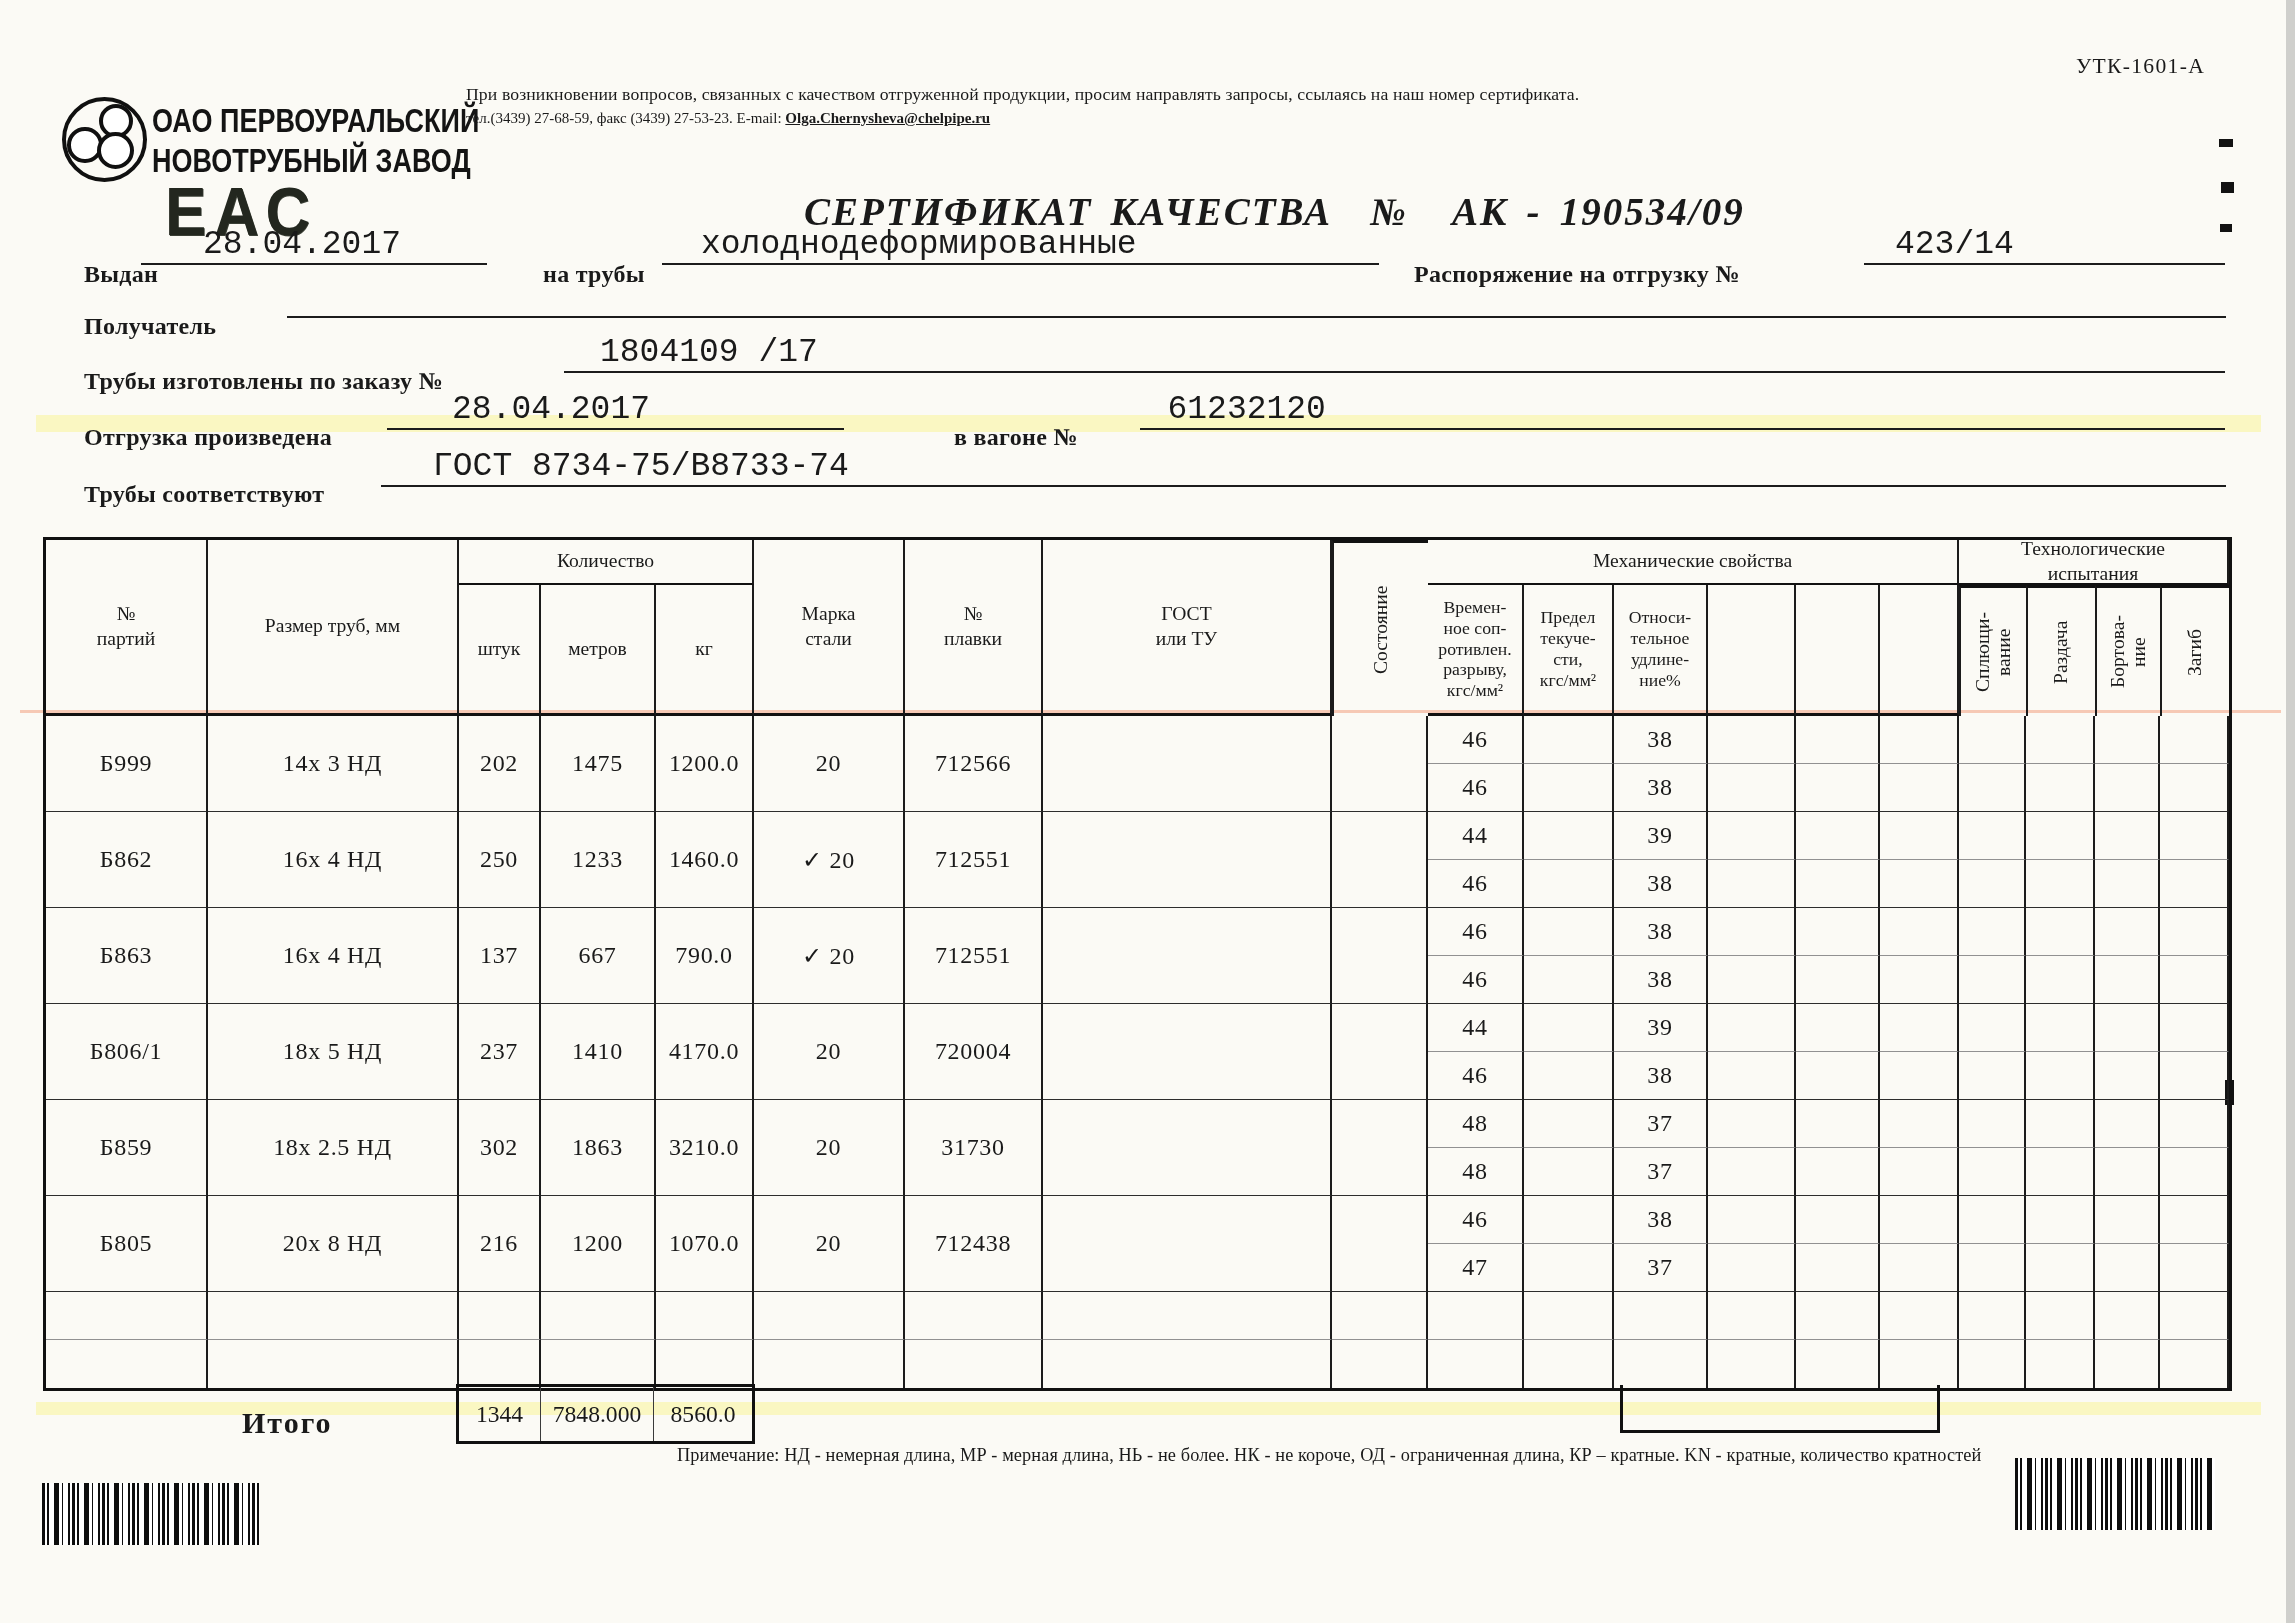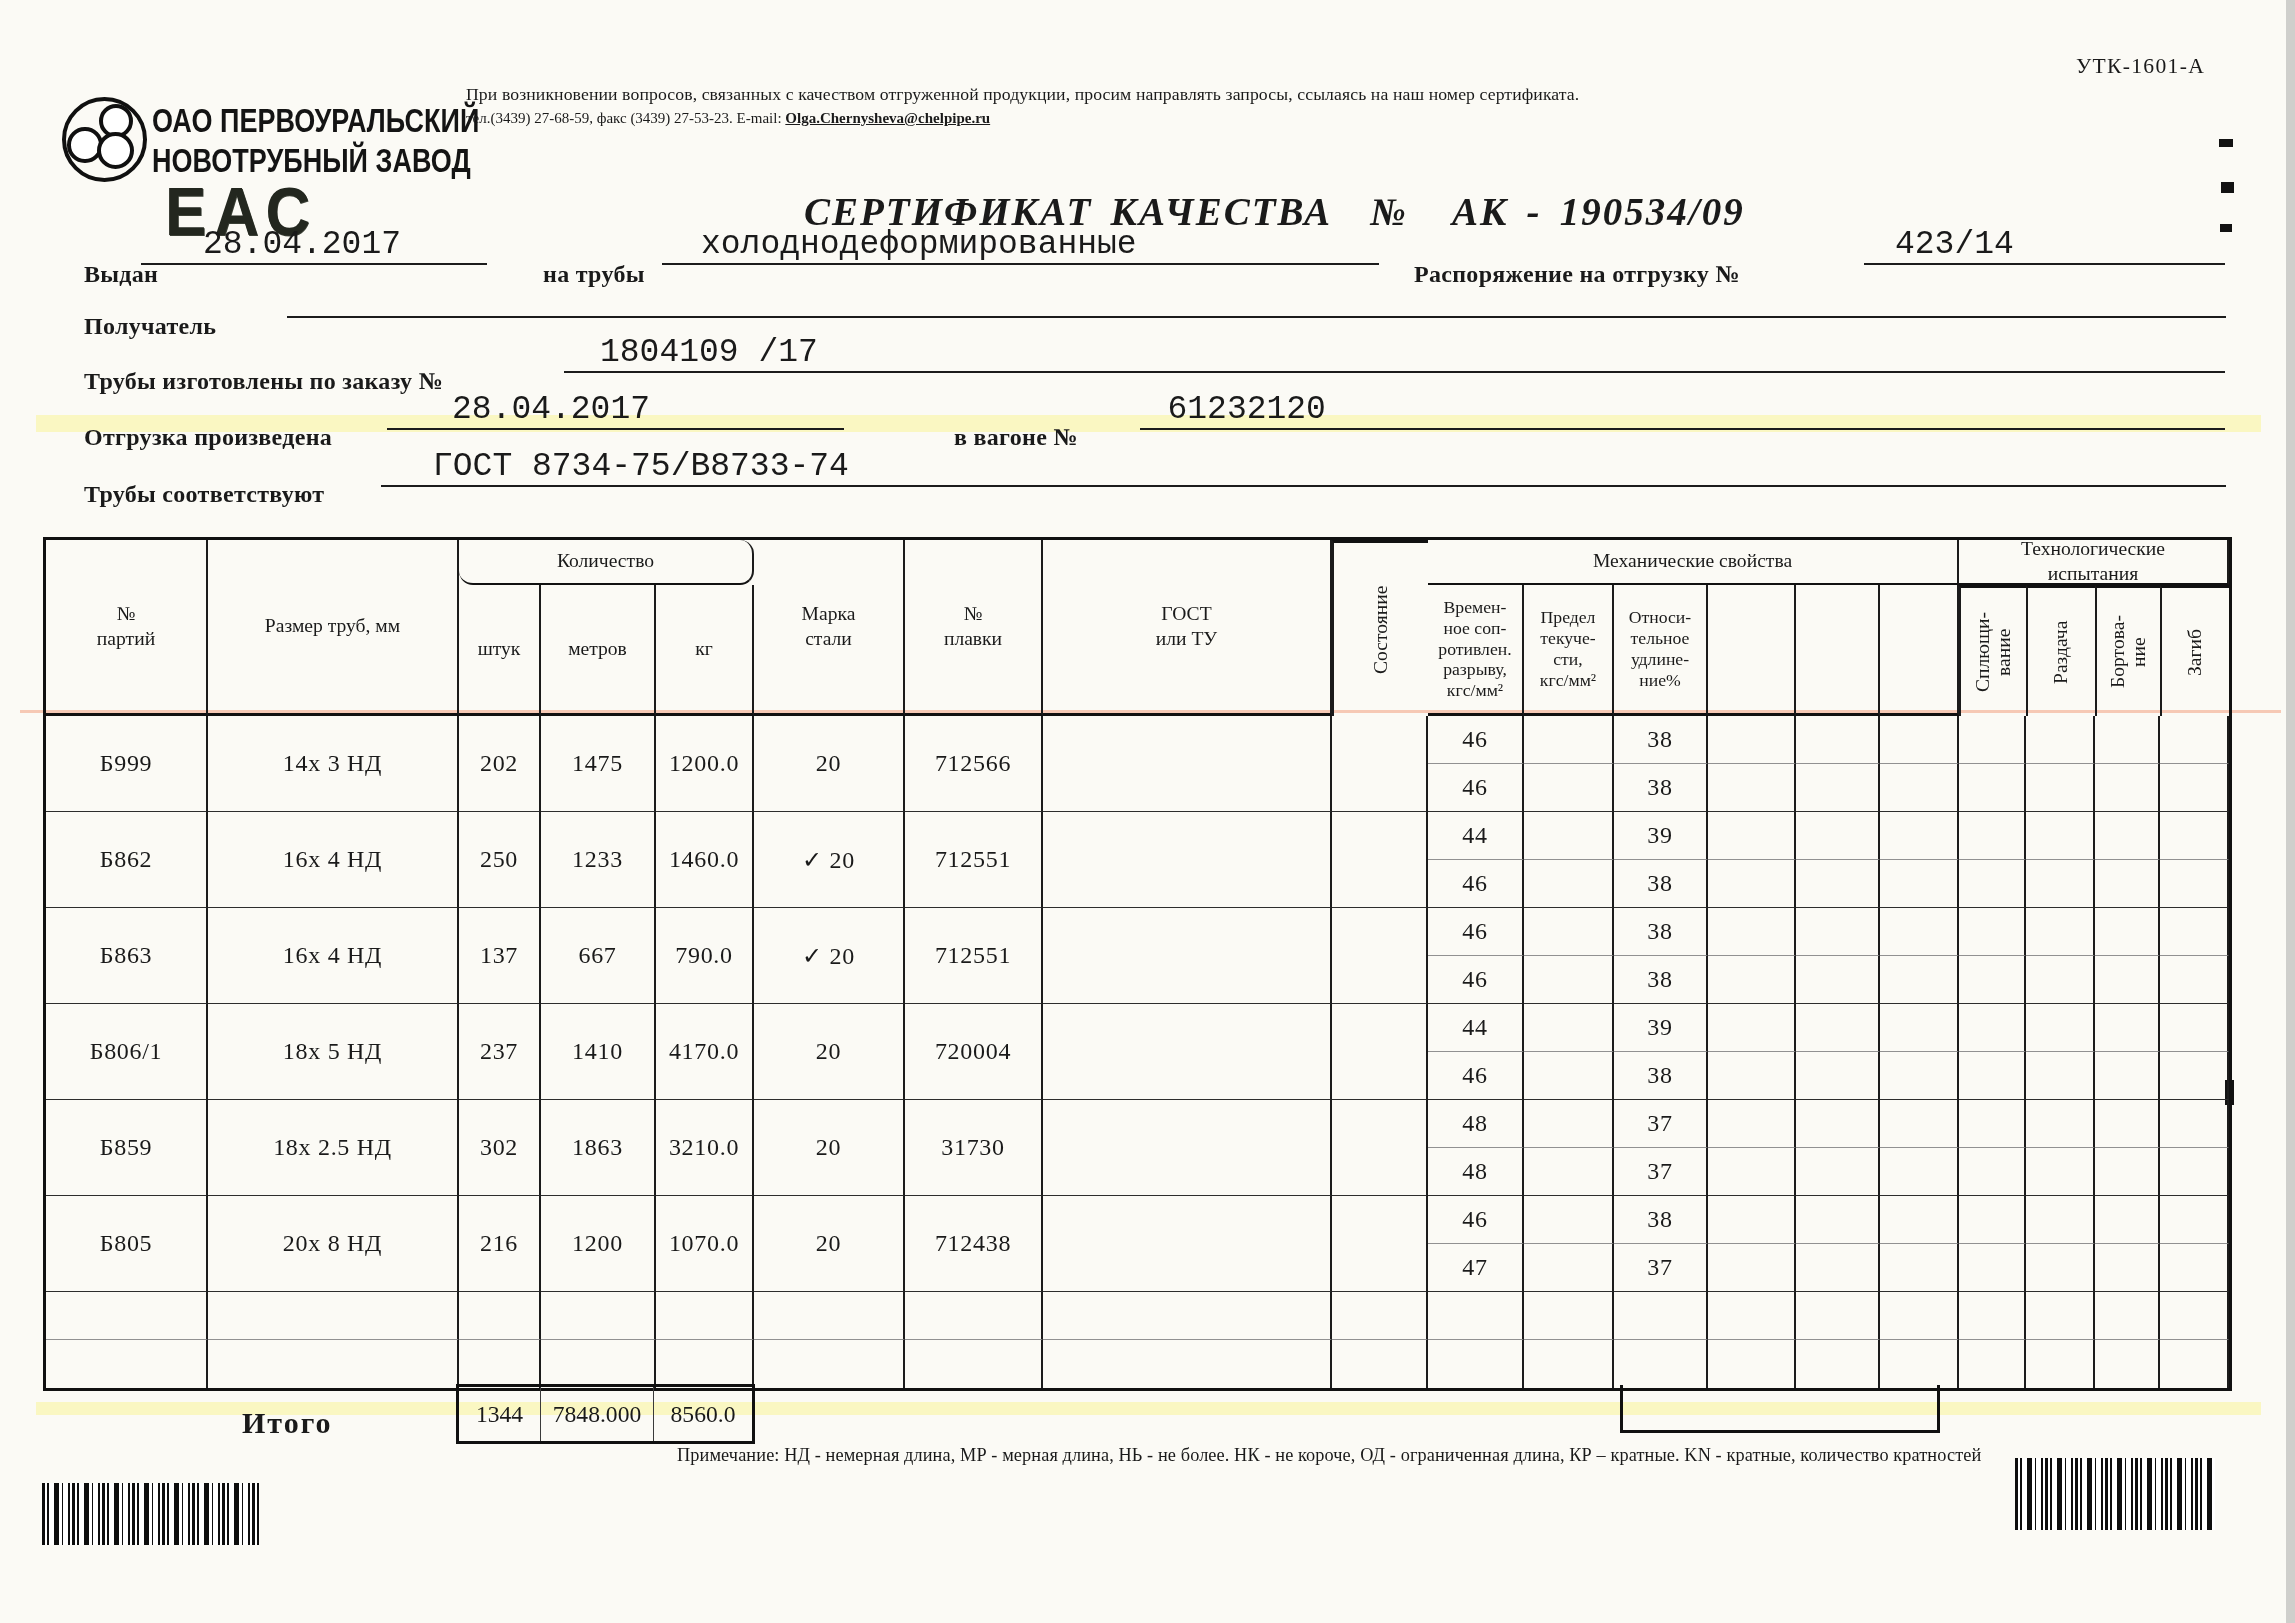--- a/index.html
+++ b/index.html
@@ -139,21 +139,21 @@
 <div class="abs flabel" style="left:954px;top:424px;">в вагоне №</div>
 <div class="abs fline" style="left:1140px;top:393px;width:1085px;padding-left:27.5px;">61232120</div>
 
 <div class="abs flabel" style="left:84px;top:481px;">Трубы соответствуют</div>
 <div class="abs fline" style="left:381px;top:450px;width:1845px;padding-left:52px;">ГОСТ 8734-75/В8733-74</div>
 
 <div class="abs pipe-table" style="left:43px;top:537px;">
   <div class="cell bd hc hb5" style="grid-column:1;grid-row:1 / span 2;">№
 партий</div>
   <div class="cell bd hc hb5" style="grid-column:2;grid-row:1 / span 2;">Размер труб, мм</div>
-  <div class="cell bd hc bb3" style="grid-column:3 / span 3;grid-row:1;border-radius:14px;">Количество</div>
+  <div class="cell bd hc bb3" style="grid-column:3 / span 3;grid-row:1;">Количество</div>
   <div class="cell bd hc hb5" style="grid-column:3;grid-row:2;">штук</div>
   <div class="cell bd hc hb5" style="grid-column:4;grid-row:2;">метров</div>
   <div class="cell bd hc hb5" style="grid-column:5;grid-row:2;">кг</div>
   <div class="cell bd hc hb5" style="grid-column:6;grid-row:1 / span 2;">Марка
 стали</div>
   <div class="cell bd hc hb5" style="grid-column:7;grid-row:1 / span 2;">№
 плавки</div>
   <div class="cell bd hc hb5" style="grid-column:8;grid-row:1 / span 2;">ГОСТ
 или ТУ</div>
   <div class="cell bd hc hb5 rot" style="grid-column:9;grid-row:1 / span 2;">Состояние</div>

